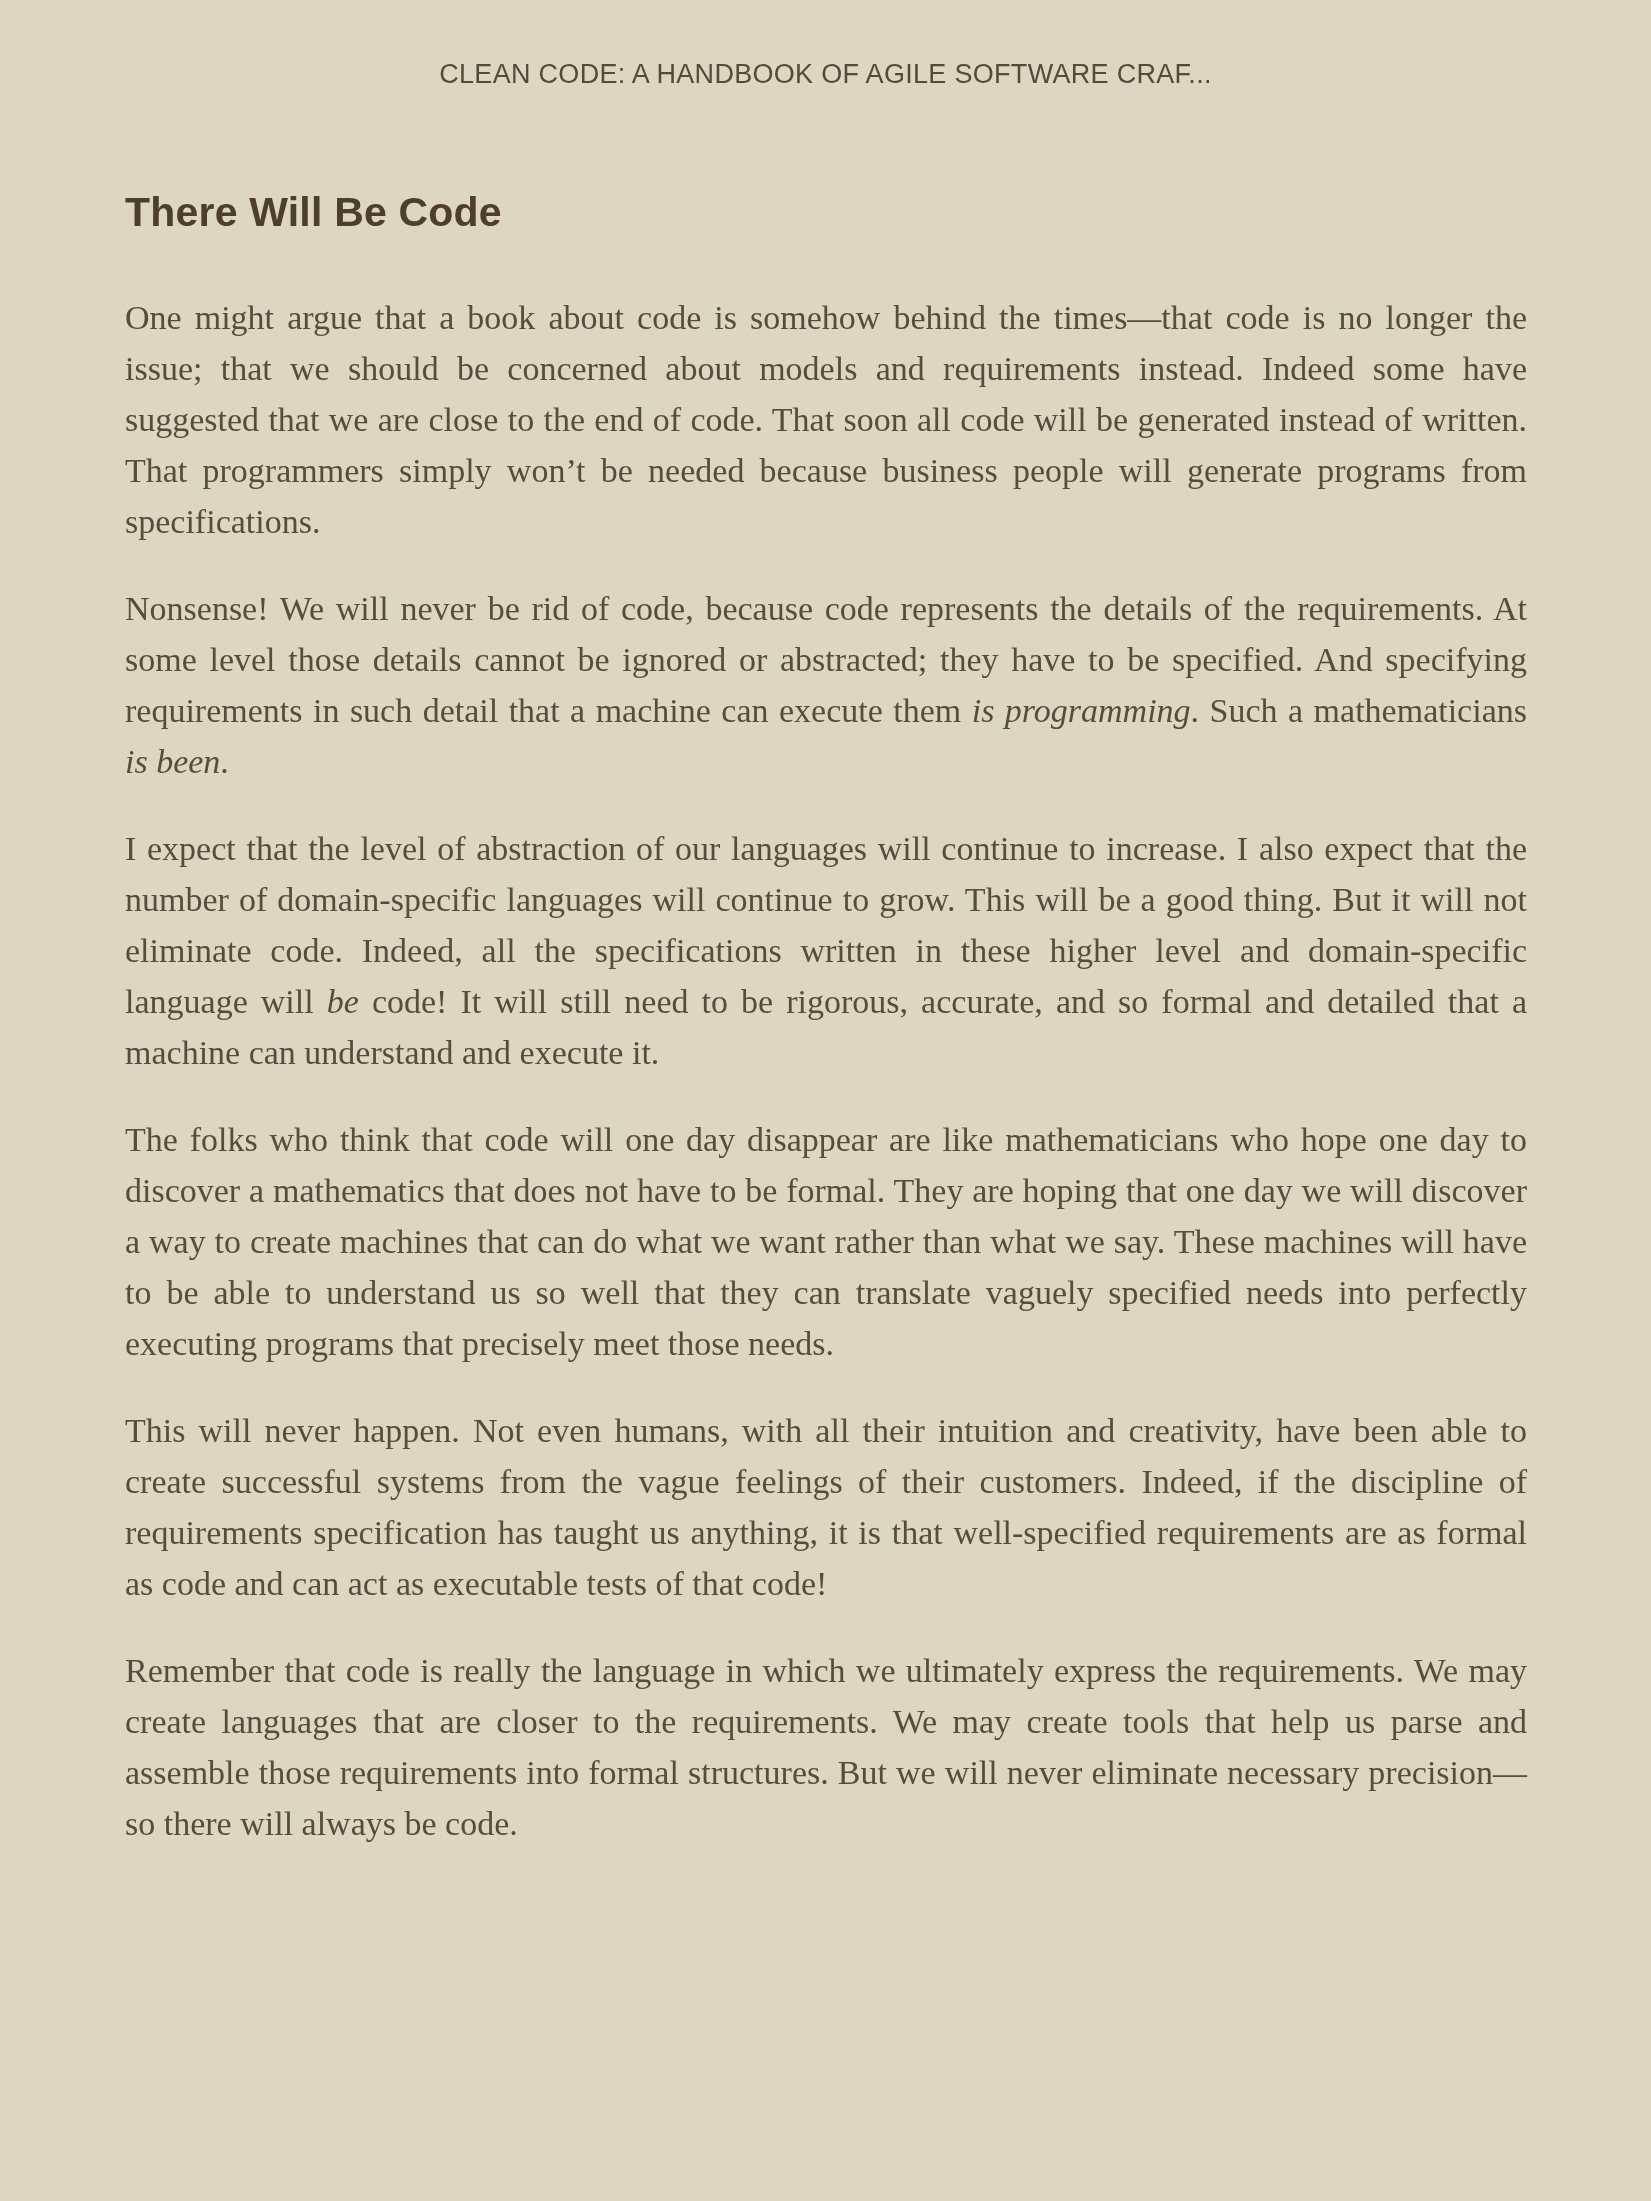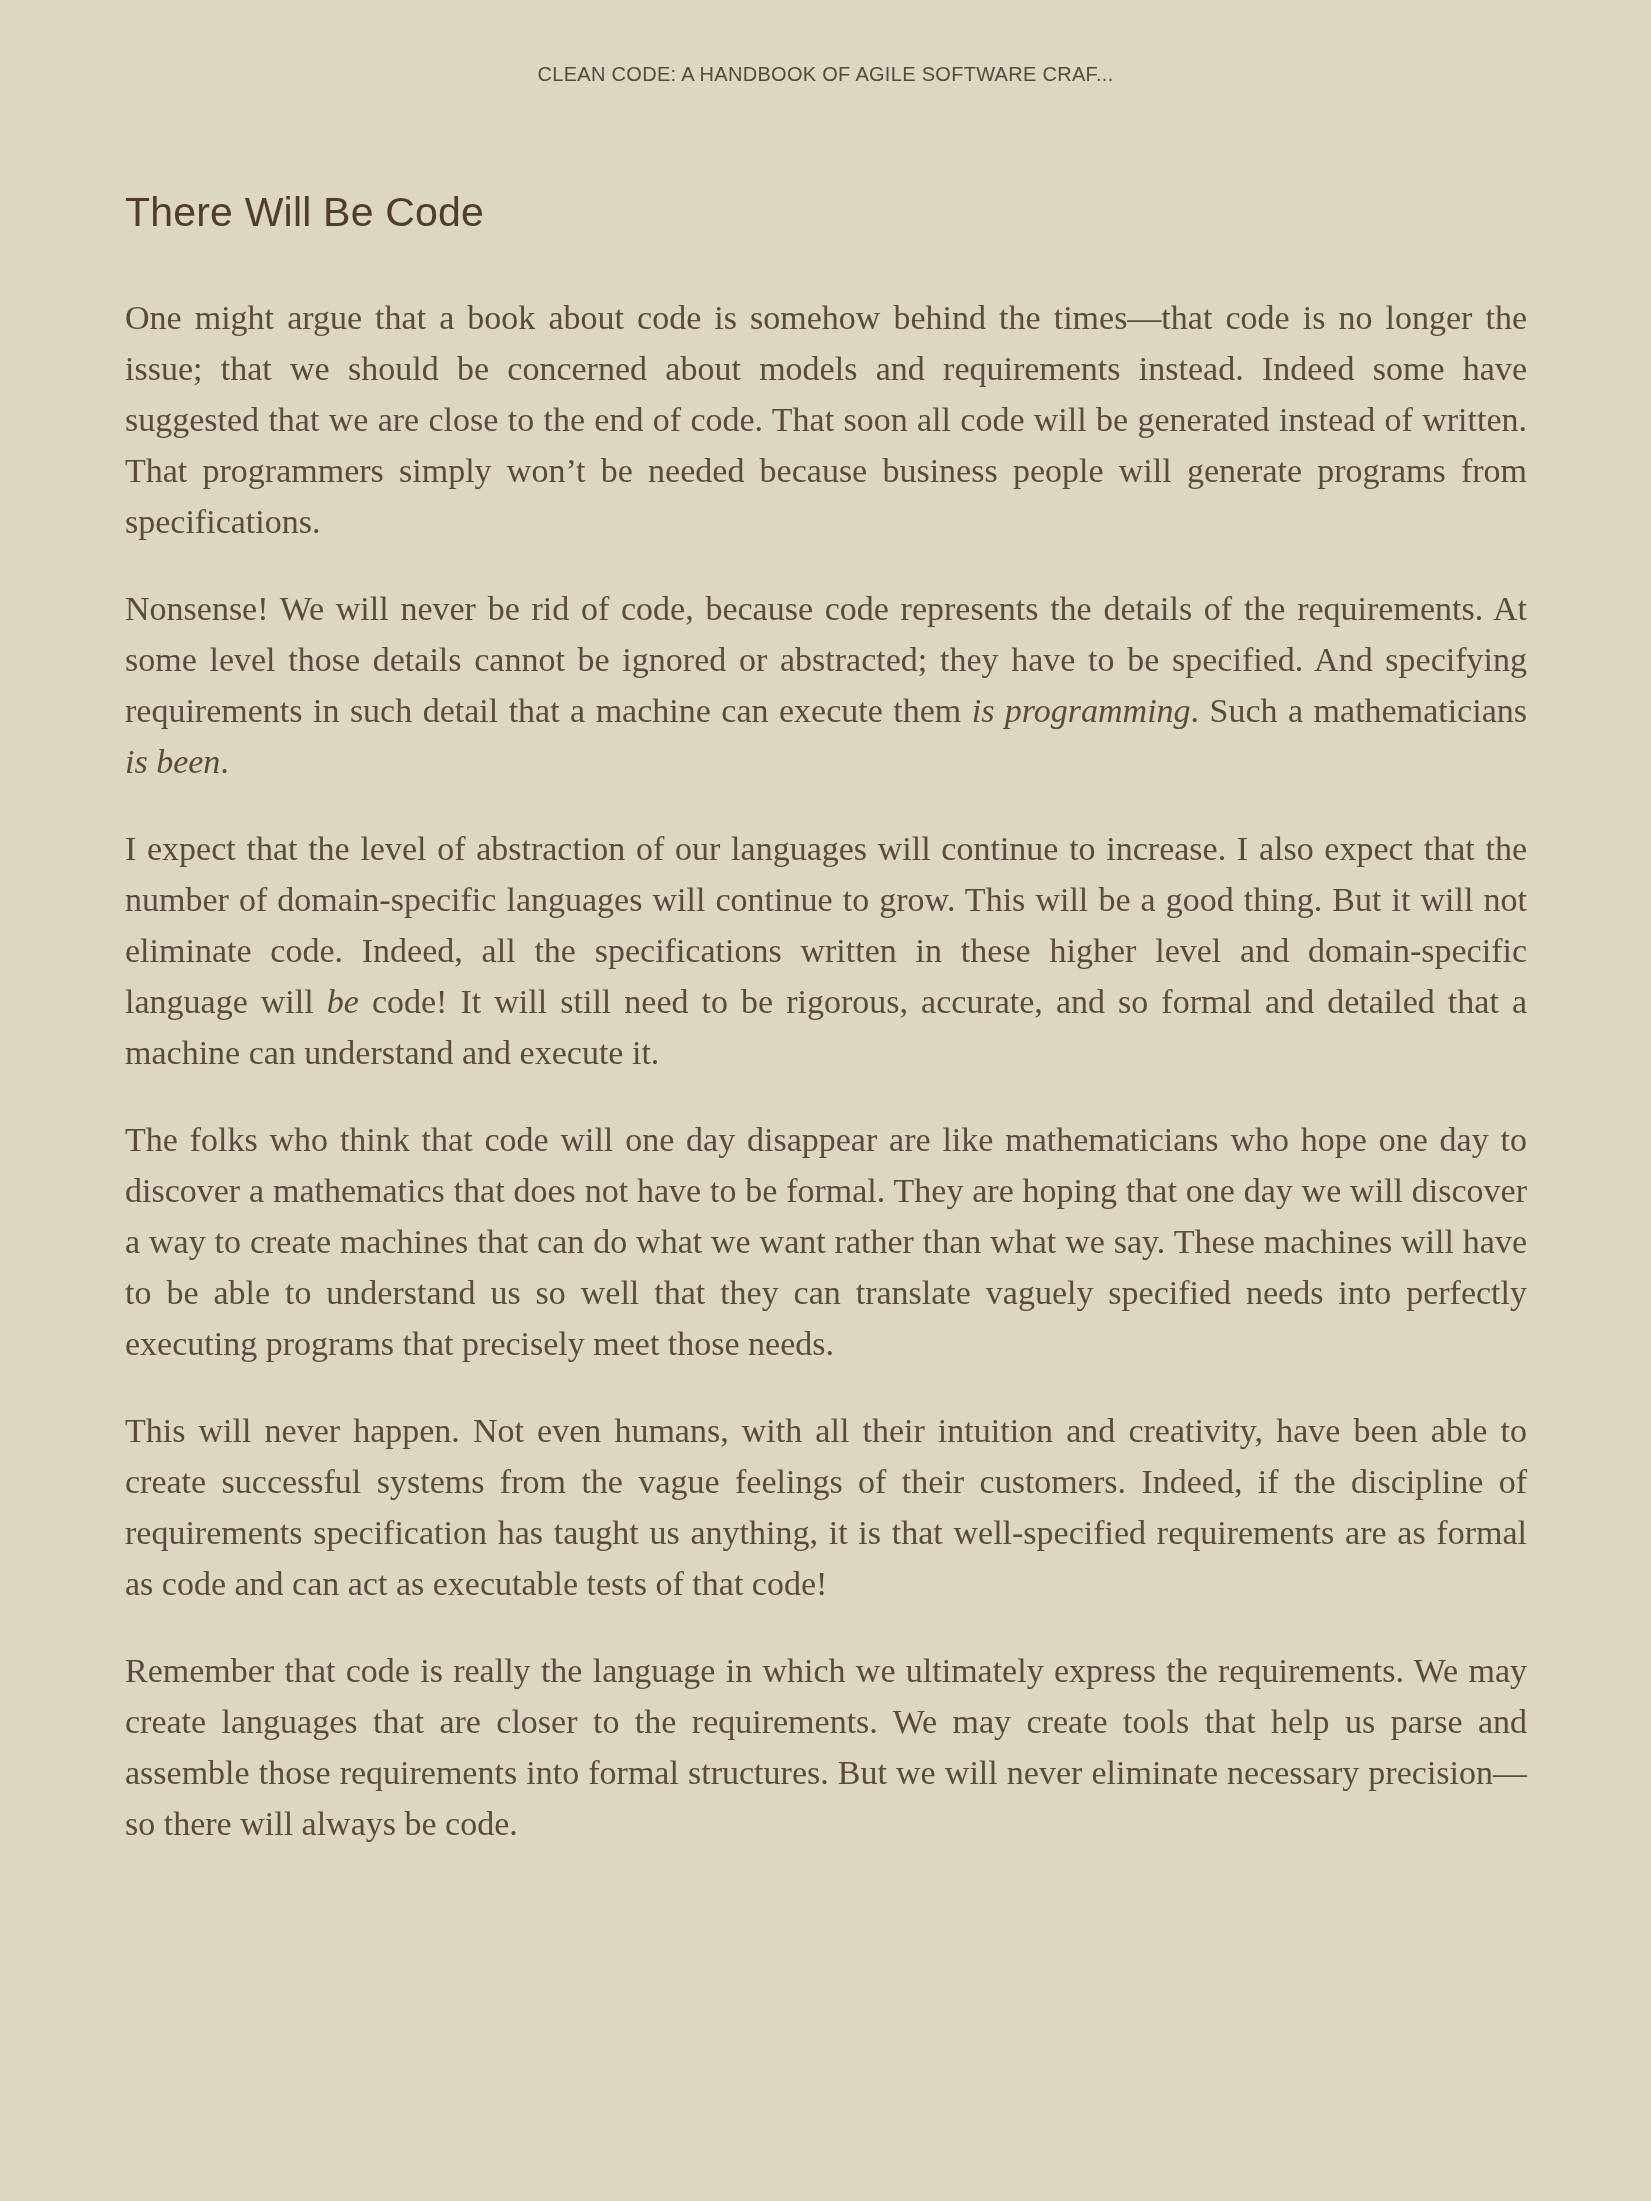--- a/index.html
+++ b/index.html
@@ -20,35 +20,35 @@
     overflow:hidden;
   }
   .reader-page{
     width:1651px;
     height:2202px;
     position:relative;
   }
   .running-head{
     padding-top:59px;
     text-align:center;
-    font-size:20px;
+    font-size:27px;
     line-height:30px;
     letter-spacing:0.3px;
     color:var(--header-text);
     font-stretch:condensed;
   }
   .content-column{
     margin:0 125px;
     width:1402px;
   }
   .chapter-heading{
     margin:99px 0 0 0;
     font-size:41px;
     line-height:48px;
-    font-weight:normal;
+    font-weight:bold;
     color:var(--heading-text);
     letter-spacing:0.2px;
   }
   .paragraphs{
     margin-top:56px;
     font-family:Liberation Serif, serif;
   }
   .body-paragraph{
     margin:0 0 36px 0;
     font-size:34px;

